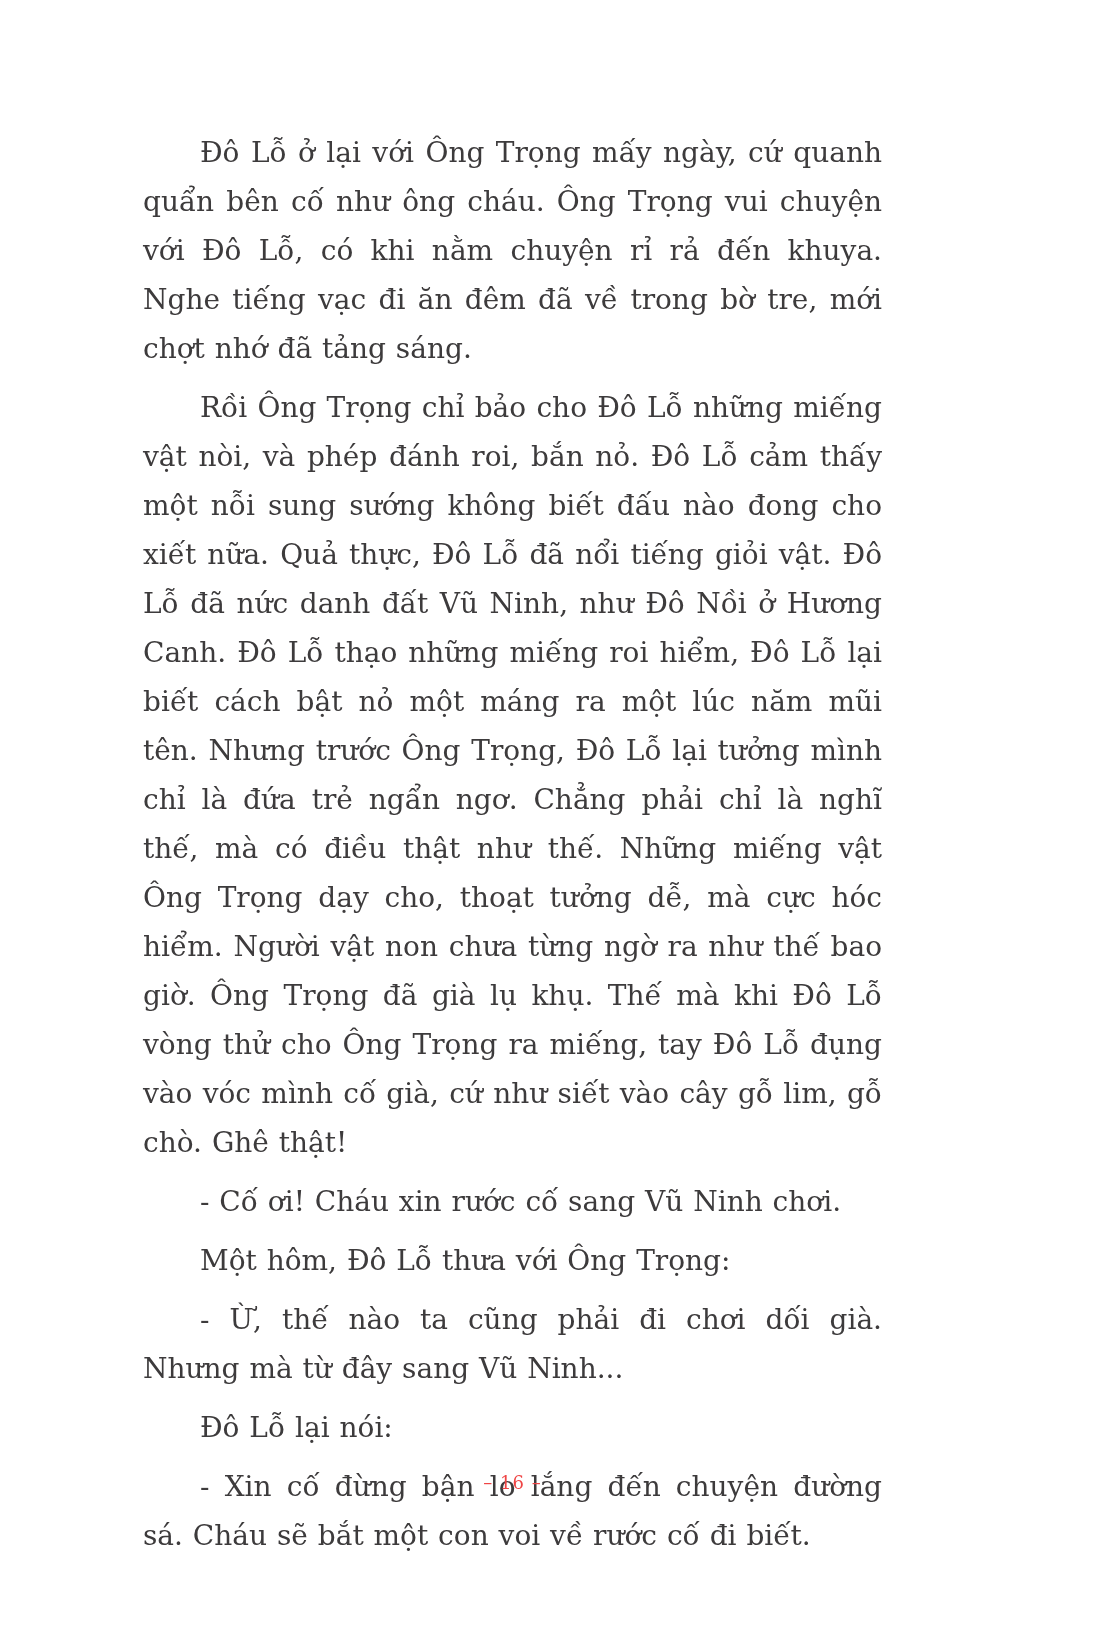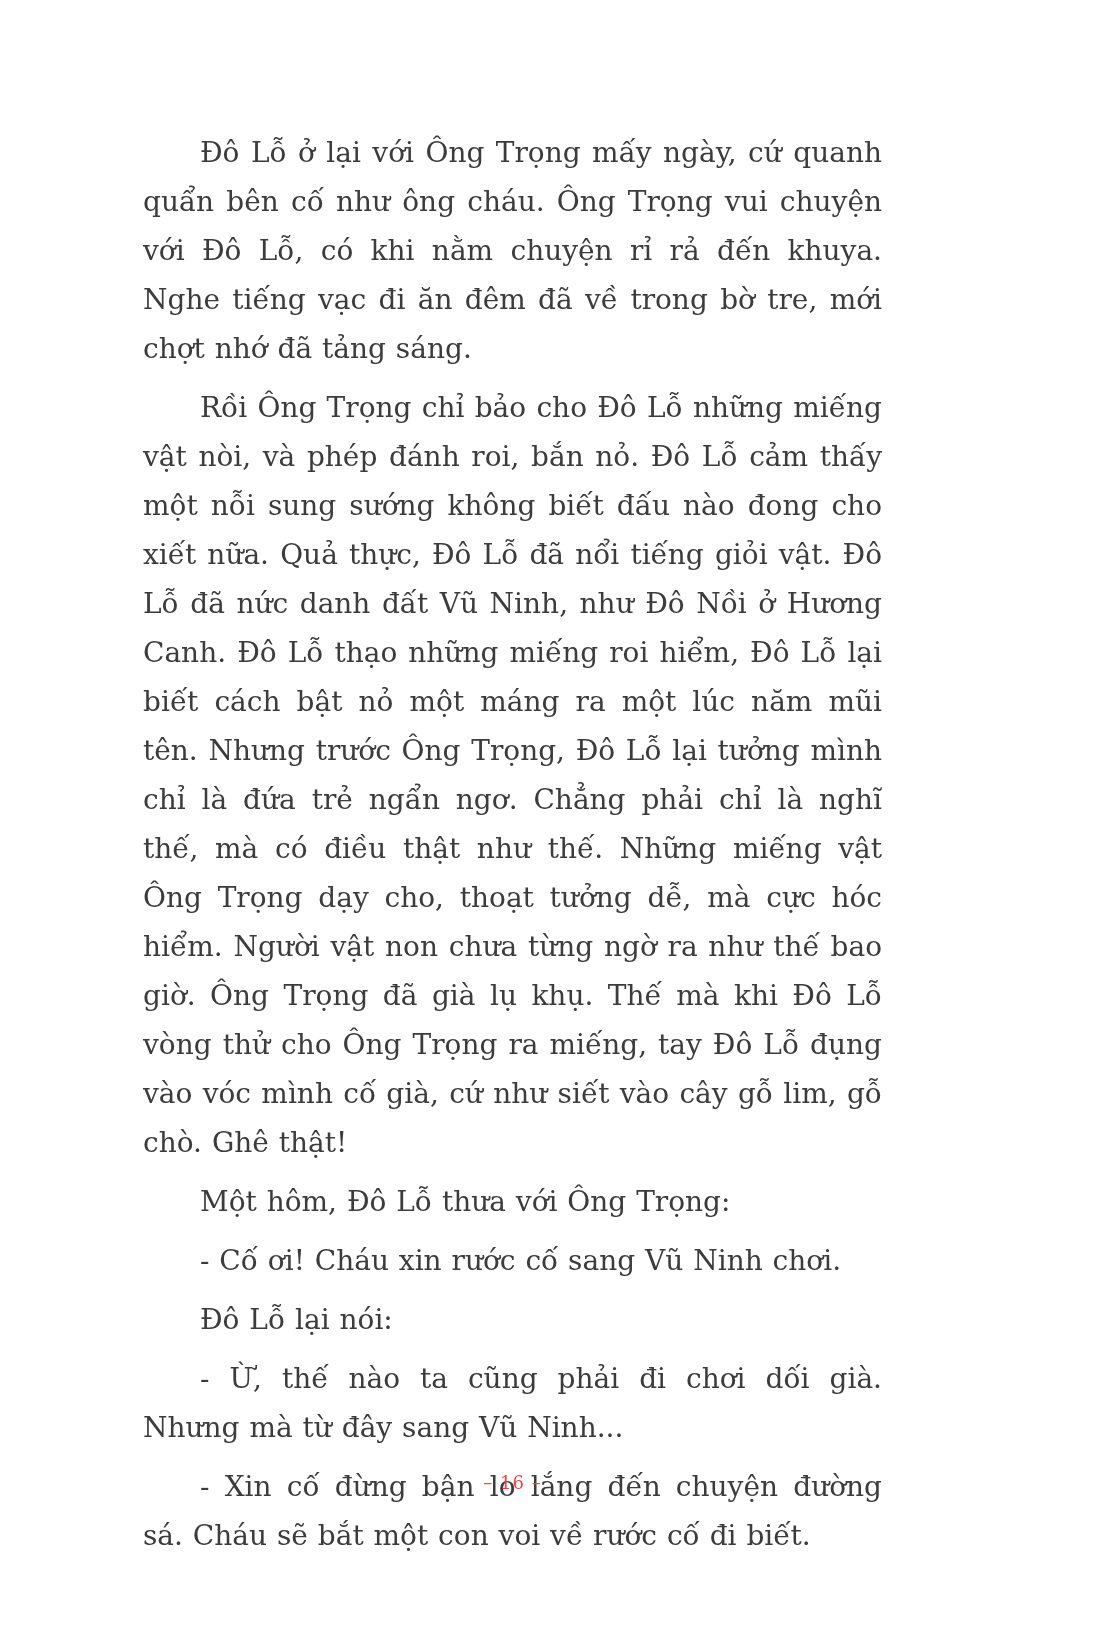--- a/index.html
+++ b/index.html
@@ -46,22 +46,22 @@
     letter-spacing: 1px;
   }
 </style>
 </head>
 <body>
 
 <div class="page">
   <div class="text-block">
       <p class="para">Đô Lỗ ở lại với Ông Trọng mấy ngày, cứ quanh quẩn bên cố như ông cháu. Ông Trọng vui chuyện với Đô Lỗ, có khi nằm chuyện rỉ rả đến khuya. Nghe tiếng vạc đi ăn đêm đã về trong bờ tre, mới chợt nhớ đã tảng sáng.</p>
       <p class="para">Rồi Ông Trọng chỉ bảo cho Đô Lỗ những miếng vật nòi, và phép đánh roi, bắn nỏ. Đô Lỗ cảm thấy một nỗi sung sướng không biết đấu nào đong cho xiết nữa. Quả thực, Đô Lỗ đã nổi tiếng giỏi vật. Đô Lỗ đã nức danh đất Vũ Ninh, như Đô Nồi ở Hương Canh. Đô Lỗ thạo những miếng roi hiểm, Đô Lỗ lại biết cách bật nỏ một máng ra một lúc năm mũi tên. Nhưng trước Ông Trọng, Đô Lỗ lại tưởng mình chỉ là đứa trẻ ngẩn ngơ. Chẳng phải chỉ là nghĩ thế, mà có điều thật như thế. Những miếng vật Ông Trọng dạy cho, thoạt tưởng dễ, mà cực hóc hiểm. Người vật non chưa từng ngờ ra như thế bao giờ. Ông Trọng đã già lụ khụ. Thế mà khi Đô Lỗ vòng thử cho Ông Trọng ra miếng, tay Đô Lỗ đụng vào vóc mình cố già, cứ như siết vào cây gỗ lim, gỗ chò. Ghê thật!</p>
+      <p class="para">- Cố ơi! Cháu xin rước cố sang Vũ Ninh chơi.</p>
       <p class="para">Một hôm, Đô Lỗ thưa với Ông Trọng:</p>
-      <p class="para">- Cố ơi! Cháu xin rước cố sang Vũ Ninh chơi.</p>
+      <p class="para">- Ừ, thế nào ta cũng phải đi chơi dối già. Nhưng mà từ đây sang Vũ Ninh...</p>
       <p class="para">Đô Lỗ lại nói:</p>
-      <p class="para">- Ừ, thế nào ta cũng phải đi chơi dối già. Nhưng mà từ đây sang Vũ Ninh...</p>
       <p class="para">- Xin cố đừng bận lo lắng đến chuyện đường sá. Cháu sẽ bắt một con voi về rước cố đi biết.</p>
     </div>
   <div class="page-footer">
     <span class="page-number">– 16 –</span>
   </div>
 </div>
 
 </body></html>

